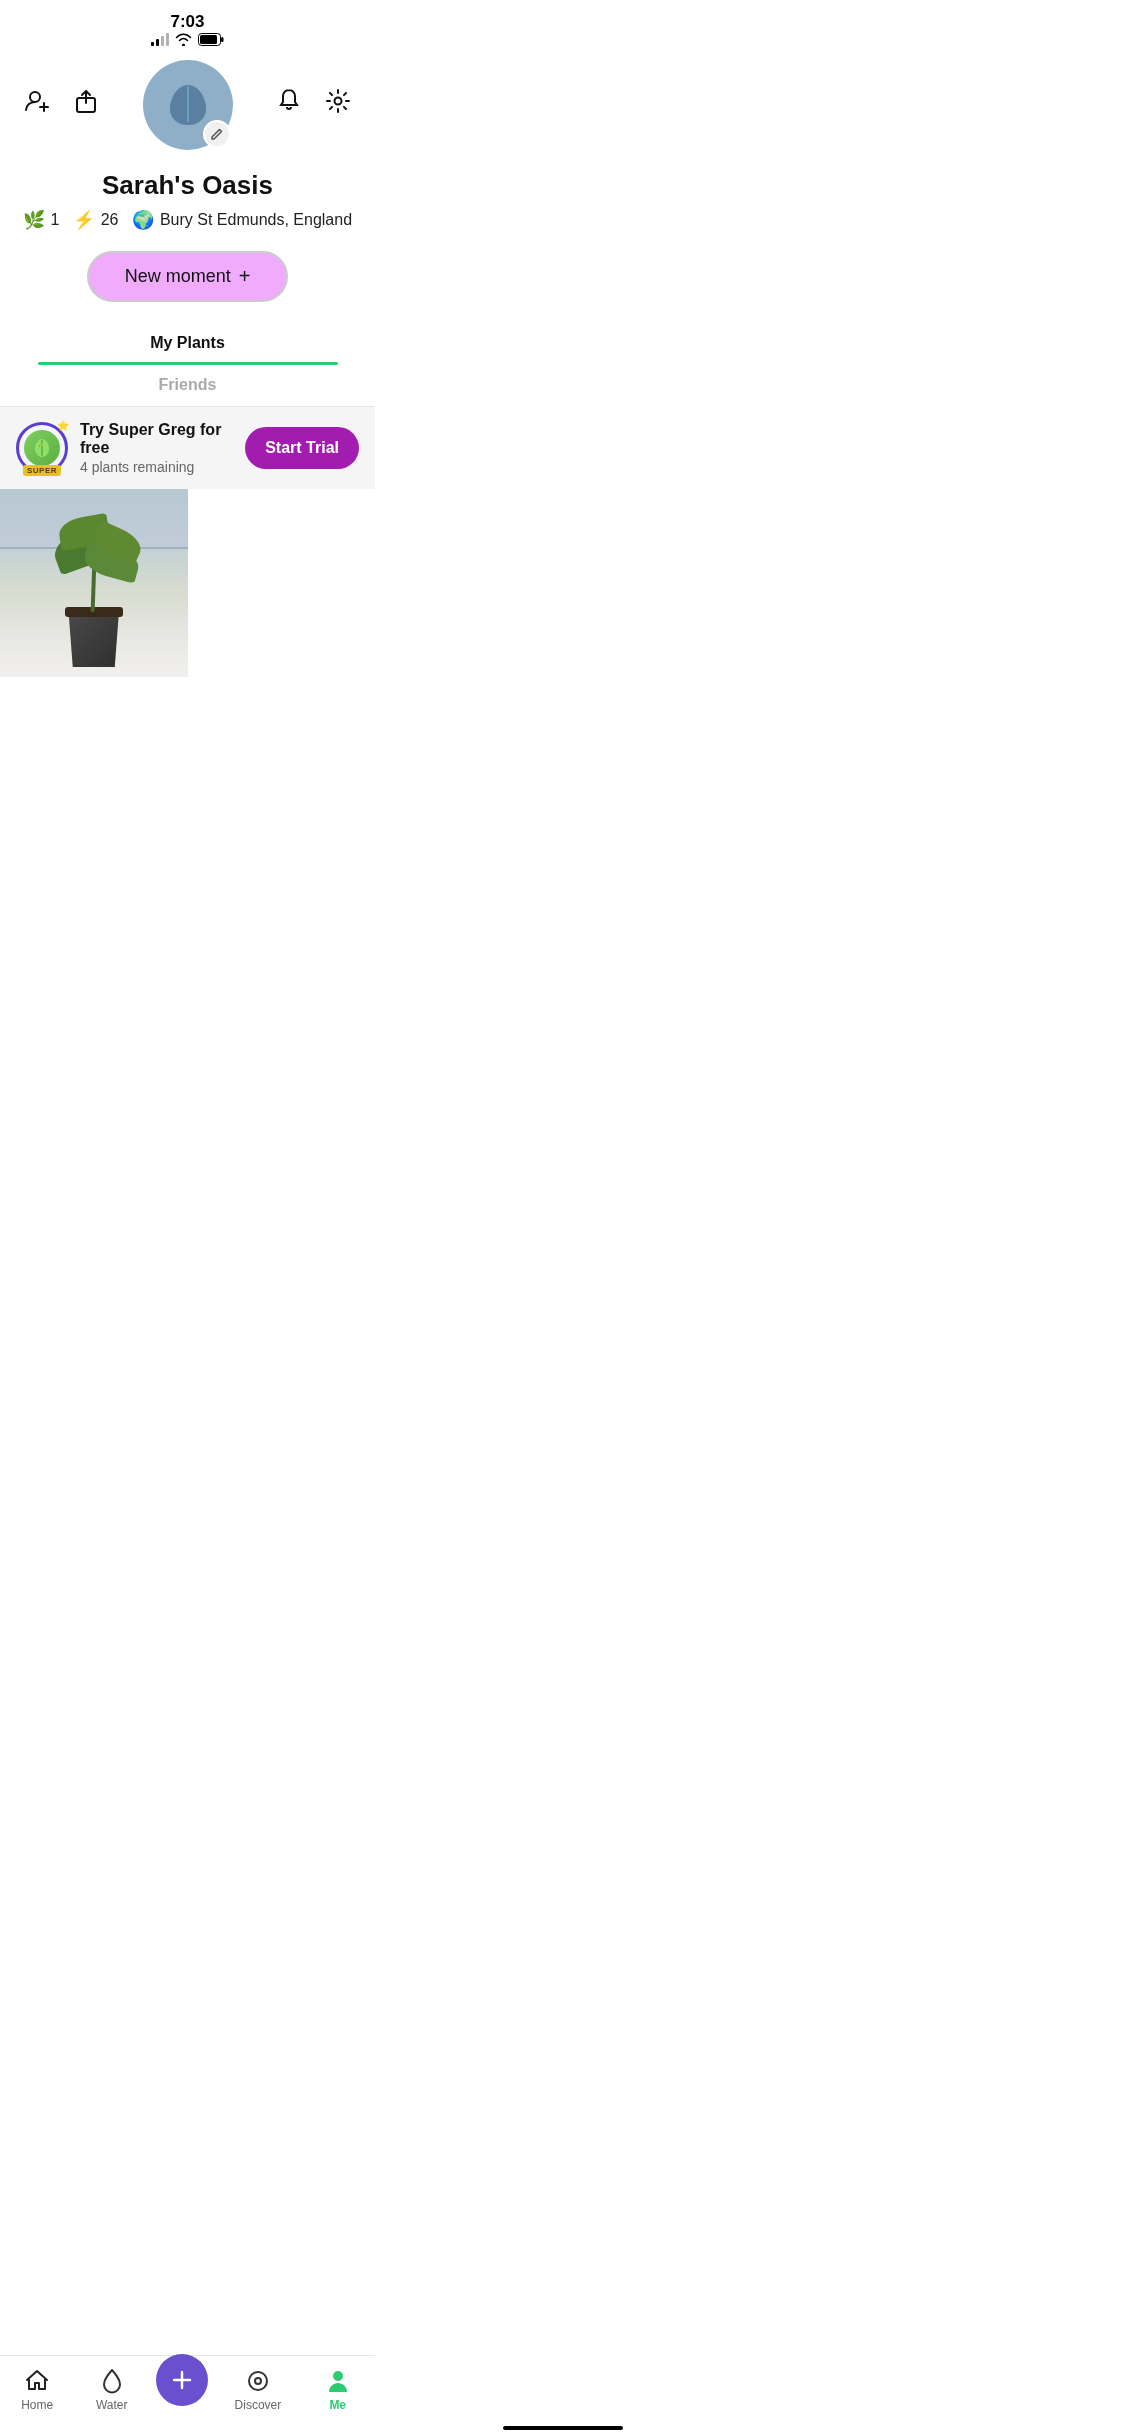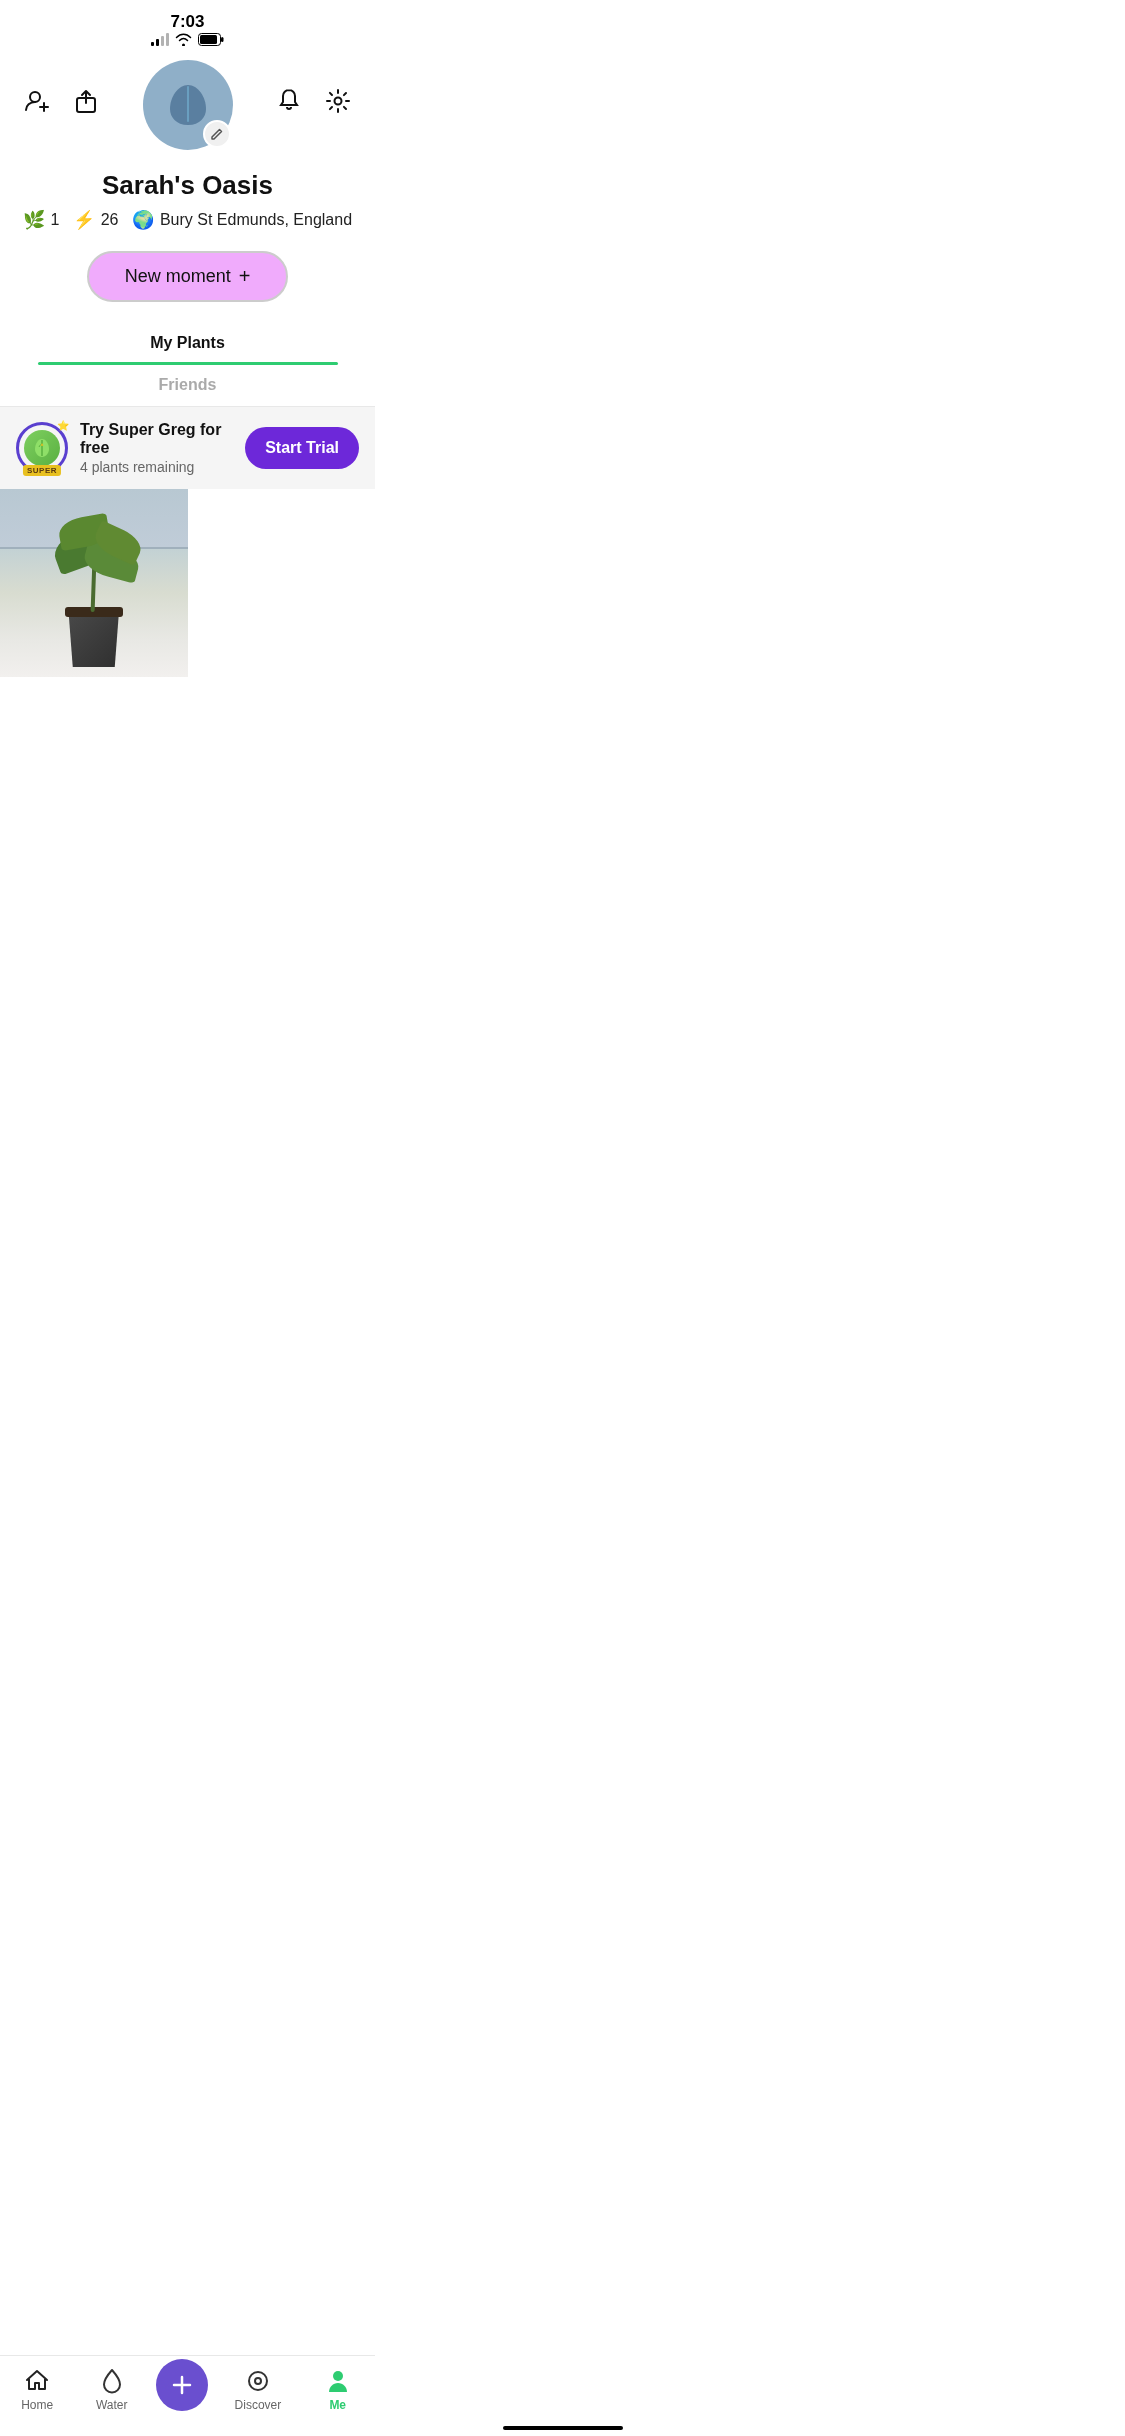--- a/index.html
+++ b/index.html
@@ -201,21 +201,21 @@
       font-size: 16px;
       font-weight: 700;
       color: #111;
     }
     .super-sub {
       font-size: 14px;
       color: #666;
       margin-top: 2px;
     }
     .start-trial-btn {
-      background: #6d28d9;
+      background: #a21caf;
       color: #fff;
       border: none;
       border-radius: 24px;
       padding: 12px 20px;
       font-size: 16px;
       font-weight: 700;
       cursor: pointer;
       white-space: nowrap;
     }
 
@@ -236,21 +236,21 @@
 
     
     .bottom-nav {
       position: fixed;
       bottom: 0;
       left: 0;
       width: 375px;
       background: #fff;
       border-top: 1px solid #e8e8e8;
       display: flex;
-      align-items: center;
+      align-items: flex-start;
       justify-content: space-around;
       padding: 8px 0 20px 0;
     }
     .nav-item {
       display: flex;
       flex-direction: column;
       align-items: center;
       gap: 4px;
       cursor: pointer;
       background: none;

